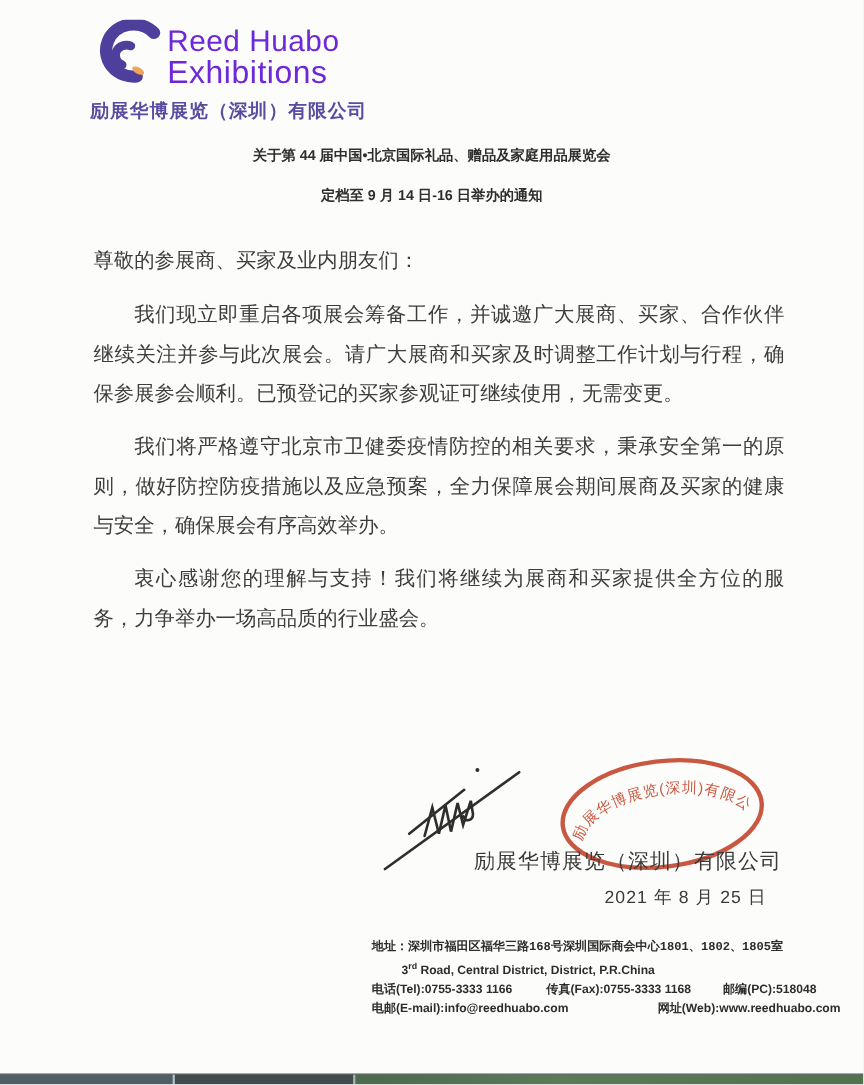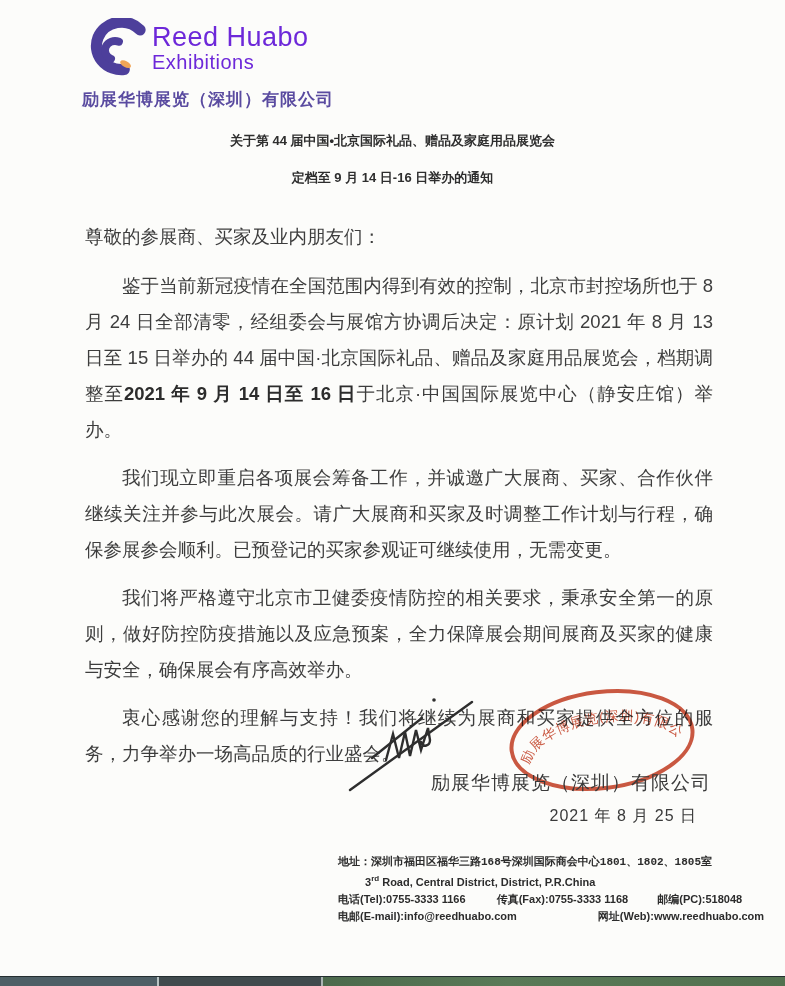--- a/index.html
+++ b/index.html
@@ -12,21 +12,21 @@
   .page{
     position:relative;width:785px;height:986px;overflow:hidden;
     background:#fcfcfa;color:#3c3c3c;
   }
   
   .logo-block{position:absolute;left:82px;top:18px;}
   .logo-row{display:flex;align-items:flex-start;}
   .swoosh{width:66px;height:62px;margin-right:4px;}
   .brand{color:#6d28d9;line-height:1.02;margin-top:6px;letter-spacing:.5px;}
   .brand .l1{font-size:27px;}
-  .brand .l2{font-size:20px;}
+  .brand .l2{font-size:29px;}
   .company-cn{
     margin-top:8px;color:#5a4ba0;font-size:17px;font-weight:700;letter-spacing:1px;
   }
   
   .title{
     position:absolute;left:0;right:0;top:122px;text-align:center;
     font-size:13px;font-weight:700;color:#2e2e2e;line-height:37px;
   }
   
   .body-text{
@@ -91,21 +91,20 @@
     <div class="company-cn">励展华博展览（深圳）有限公司</div>
   </div>
 
   <div class="title">
     <div>关于第 44 届中国•北京国际礼品、赠品及家庭用品展览会</div>
     <div>定档至 9 月 14 日-16 日举办的通知</div>
   </div>
 
   <div class="body-text">
     <p class="salutation">尊敬的参展商、买家及业内朋友们：</p>
-    <p class="para"><span>鉴于当前新冠疫情在全国范围内得到有效的控制，北京市封控场所也于 8 月 24 日全部清零，经组委会与展馆方协调后决定：原计划 2021 年 8 月 13 日至 15 日举办的 44 届中国·北京国际礼品、赠品及家庭用品展览会，档期调整至</span><b class="bold-run">2021 年 9 月 14 日至 16 日</b><span>于北京·中国国际展览中心（静安庄馆）举办。</span></p>
     <p class="para">我们现立即重启各项展会筹备工作，并诚邀广大展商、买家、合作伙伴继续关注并参与此次展会。请广大展商和买家及时调整工作计划与行程，确保参展参会顺利。已预登记的买家参观证可继续使用，无需变更。</p>
     <p class="para">我们将严格遵守北京市卫健委疫情防控的相关要求，秉承安全第一的原则，做好防控防疫措施以及应急预案，全力保障展会期间展商及买家的健康与安全，确保展会有序高效举办。</p>
     <p class="para">衷心感谢您的理解与支持！我们将继续为展商和买家提供全方位的服务，力争举办一场高品质的行业盛会。</p>
   </div>
 
   <svg class="sig-scribble" viewBox="0 0 152 110">
     <g fill="none" stroke="#2e2e2e" stroke-width="2.4" stroke-linecap="round">
       <path d="M 8 104 L 130 16"></path>
       <path d="M 30 72 L 80 32"></path>
       <path d="M 44 74 L 51 48 L 57 72 L 63 46 L 68 70 L 74 44 L 79 64 L 86 42 L 88 54 C 88 60 81 62 79 56"></path>

